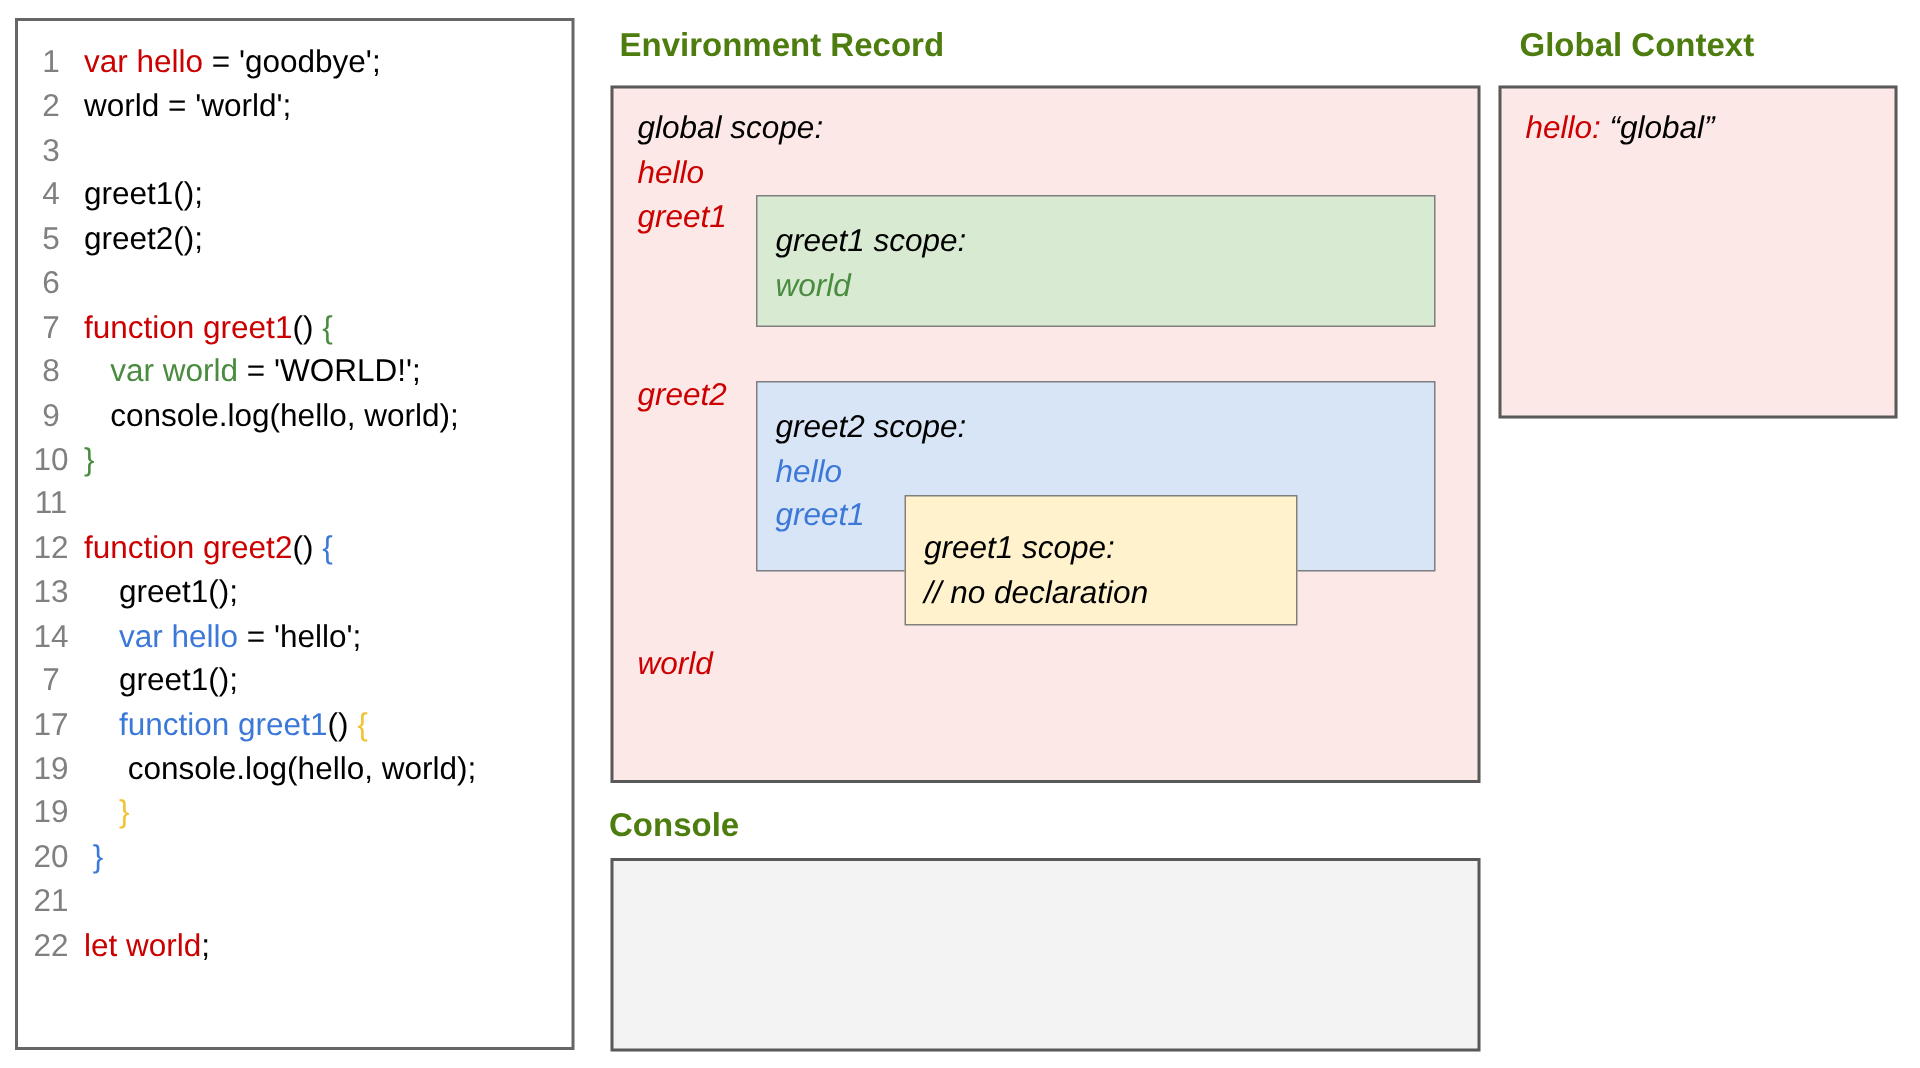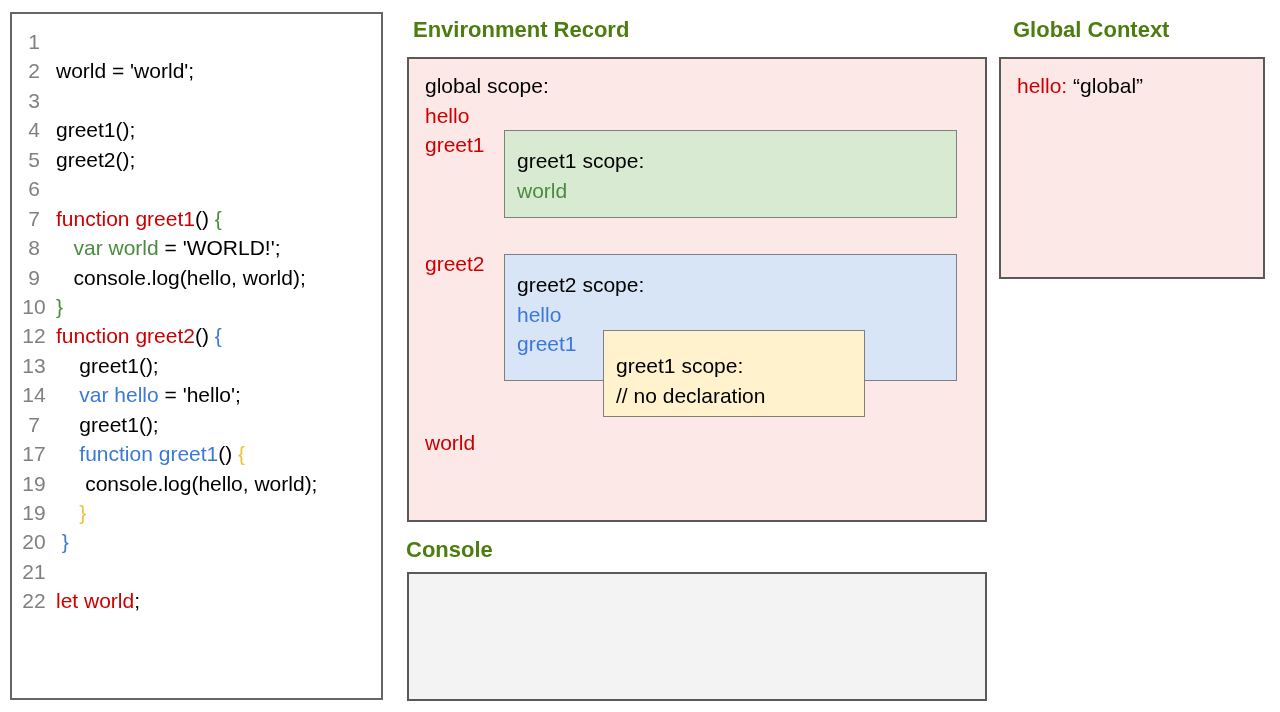--- a/index.html
+++ b/index.html
@@ -18,21 +18,21 @@
   #code-panel{
     left:10px;top:12px;width:373px;height:688px;
     background:#ffffff;border:2px solid #666666;
     box-sizing:border-box;padding-top:13px;
   }
   .code-line{display:flex;height:29.45px;font-size:21px;line-height:29.45px;}
   .line-num{flex:none;width:44px;text-align:center;}
   .line-code{white-space:pre;}
 
   
-  .text-line{font-size:21px;line-height:29.5px;white-space:pre;}
+  .text-line{font-size:21px;line-height:29.5px;white-space:pre;font-style:italic;}
 
   
   #er-title{left:413px;top:17px;}
   #er-box{left:407px;top:57px;width:580px;height:465px;background:var(--pink-bg);}
   #er-top{left:16px;top:12px;}
   #er-greet2{left:16px;top:190px;}
   #er-world{left:16px;top:369px;}
   #greet1-box{left:95px;top:71px;width:453px;height:88px;background:var(--green-bg);}
   #greet1-box .scope-text{left:12px;top:15px;}
   #greet2-box{left:95px;top:195px;width:453px;height:127px;background:var(--blue-bg);}
@@ -58,20 +58,21 @@
   .c-num{color:var(--gray);}
 </style>
 </head>
 <body>
 
 <div id="page">
 
   <div class="abs box" id="code-panel">
       <div class="code-line">
         <span class="line-num c-num">1</span>
+        <span class="line-code"><span class="c-red">var hello</span><span class="c-black"> = 'goodbye';</span></span>
       </div>
       <div class="code-line">
         <span class="line-num c-num">2</span>
         <span class="line-code"><span class="c-black">world = 'world';</span></span>
       </div>
       <div class="code-line">
         <span class="line-num c-num">3</span>
         <span class="line-code"></span>
       </div>
       <div class="code-line">
@@ -94,20 +95,24 @@
         <span class="line-num c-num">8</span>
         <span class="line-code"><span class="c-black">   </span><span class="c-green">var world</span><span class="c-black"> = 'WORLD!';</span></span>
       </div>
       <div class="code-line">
         <span class="line-num c-num">9</span>
         <span class="line-code"><span class="c-black">   console.log(hello, world);</span></span>
       </div>
       <div class="code-line">
         <span class="line-num c-num">10</span>
         <span class="line-code"><span class="c-green">}</span></span>
+      </div>
+      <div class="code-line">
+        <span class="line-num c-num">11</span>
+        <span class="line-code"></span>
       </div>
       <div class="code-line">
         <span class="line-num c-num">12</span>
         <span class="line-code"><span class="c-red">function greet2</span><span class="c-black">() </span><span class="c-blue">{</span></span>
       </div>
       <div class="code-line">
         <span class="line-num c-num">13</span>
         <span class="line-code"><span class="c-black">    greet1();</span></span>
       </div>
       <div class="code-line">

